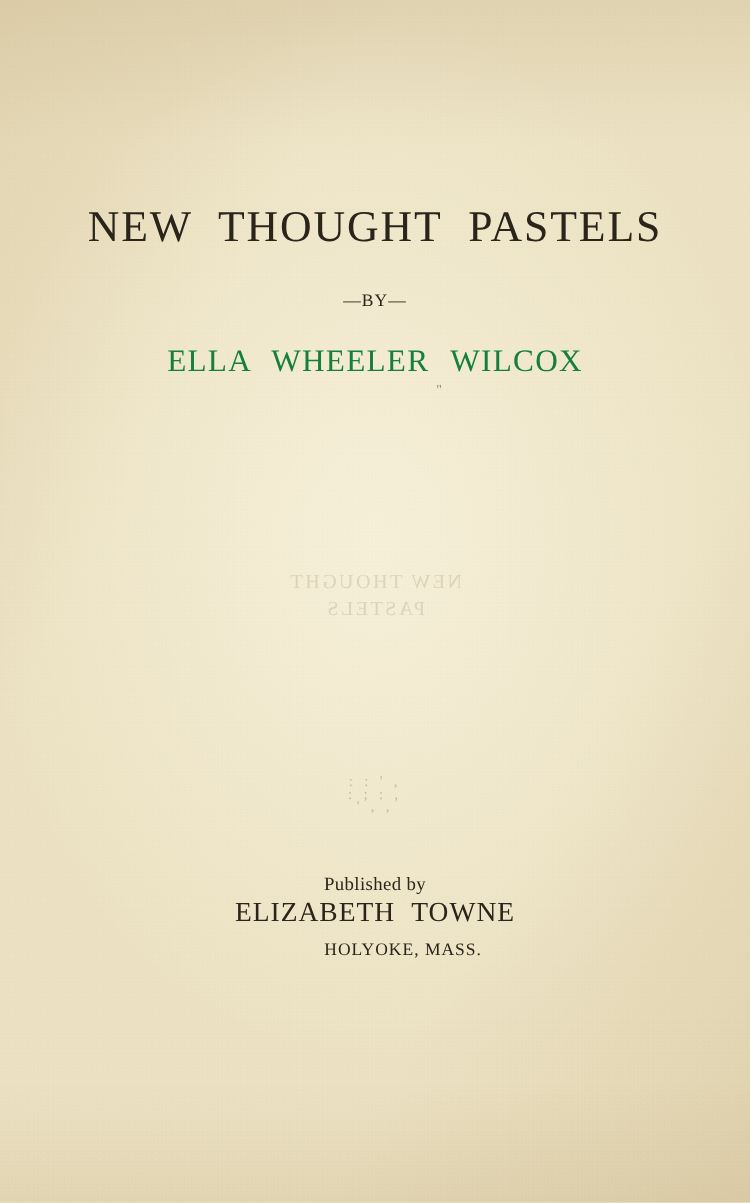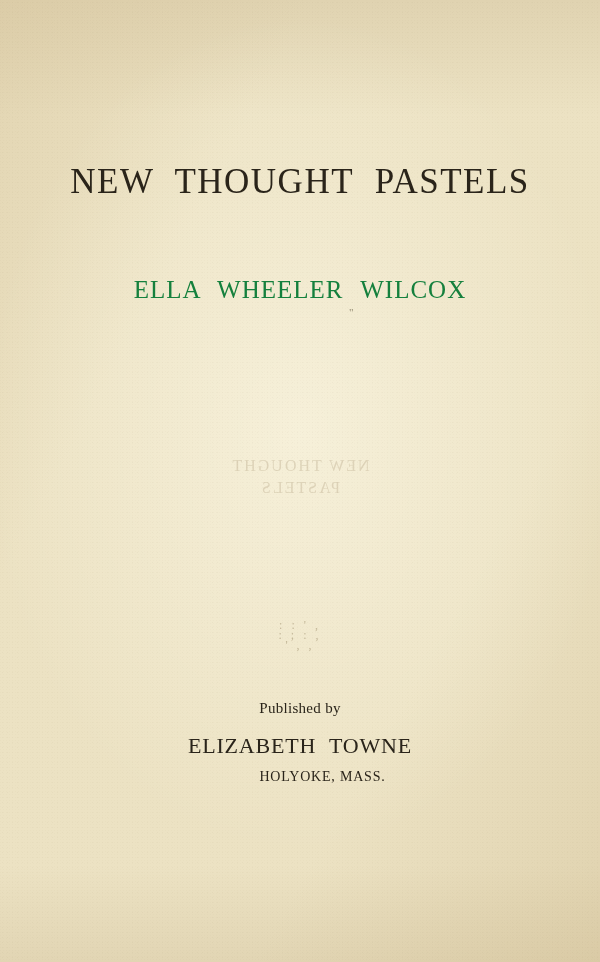--- a/index.html
+++ b/index.html
@@ -118,21 +118,21 @@
     position: absolute;
     top: 700px;
     left: 0;
     right: 0;
     text-align: center;
   }
   .imprint .published {
     font-size: 15px;
     letter-spacing: 0.3px;
     color: #2a241a;
-    margin-bottom: 16px;
+    margin-bottom: 0;
   }
   .imprint .publisher {
     font-size: 22px;
     letter-spacing: 0.8px;
     word-spacing: 7px;
     color: #2a241a;
     margin-bottom: 10px;
   }
   .imprint .city {
     font-size: 14px;
@@ -157,20 +157,21 @@
 </head>
 <body>
 
 <div class="page">
 
   <div class="paper"></div>
   <div class="grain"></div>
 
   <h1 class="title">NEW  THOUGHT  PASTELS</h1>
 
+  <div class="byline">—BY—</div>
 
   <div class="author">ELLA  WHEELER  WILCOX</div>
 
   <div class="fleck">"</div>
 
   <div class="ghost-block">
     <div>NEW THOUGHT</div>
     <div>PASTELS</div>
   </div>
 

